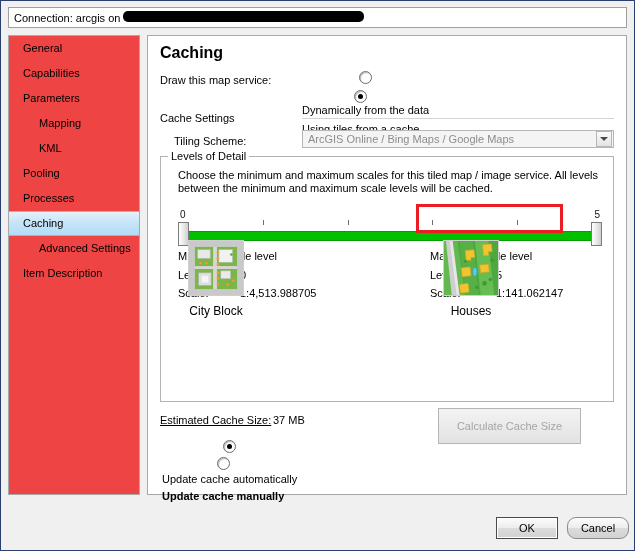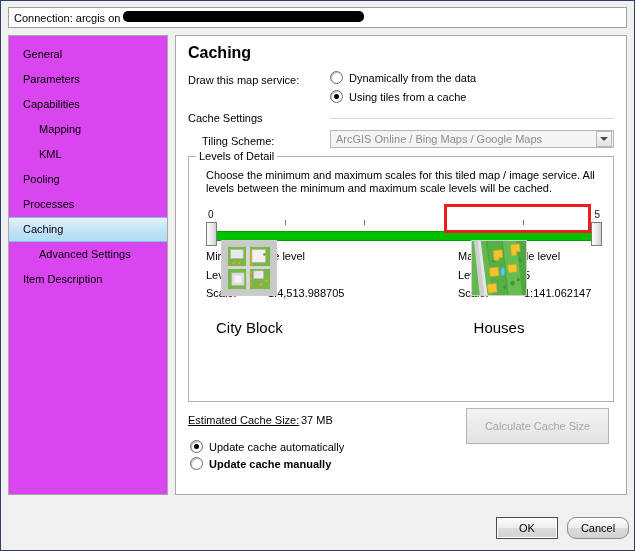--- a/index.html
+++ b/index.html
@@ -78,25 +78,24 @@
   #bodyarea {
     flex: 1 1 auto;
     display: flex;
     padding: 7px 7px 0 7px;
     gap: 7px;
     min-height: 0;
   }
 
   
   #sidebar {
-    width: 160px;
-    background: #d946ef;
+    width: 132px;
+    background: #ef4444;
     border: 1px solid #a8a8a8;
     box-sizing: border-box;
-    padding-top: 6px;
     flex: 0 0 auto;
     height: 460px;
   }
   .nav-item {
     height: 25px;
     line-height: 25px;
     padding-left: 14px;
     font-size: 11px;
     white-space: nowrap;
     box-sizing: border-box;
@@ -124,21 +123,21 @@
   .page-title {
     position: absolute;
     left: 12px; top: 8px;
     font-size: 16px;
     font-weight: bold;
   }
 
   .lbl { font-size: 11px; white-space: nowrap; }
 
   
-  .radio-row { display: flex; align-items: center; gap: 6px; }
+  .radio-row { display: flex; align-items: center; gap: 20px; flex-direction: column; }
   .radio {
     width: 11px; height: 11px; border-radius: 50%;
     background: #ffffff;
     border: 1px solid #6d6d6d;
     box-shadow: inset 1px 1px 1px rgba(0,0,0,.28);
     position: relative;
     flex: 0 0 auto;
   }
   .radio.checked::after {
     content: "";
@@ -260,21 +259,21 @@
   .thumb-wrap { position: absolute; text-align: center; }
   #thumb-cityblock { left: 40px; top: 204px; }
   #thumb-houses { left: 295px; top: 204px; }
   .thumb-img {
     width: 56px; height: 56px;
     border: 1px solid #cfcfcf;
     box-sizing: border-box;
     display: block;
     margin: 0 auto;
   }
-  .thumb-cap { margin-top: 23px; font-size: 15px; white-space: nowrap; }
+  .thumb-cap { margin-top: 8px; font-size: 12px; white-space: nowrap; }
 
   
   #est-row { position: absolute; left: 12px; top: 378px; display: flex; font-size: 11px; }
   #est-row .k { width: 113px; text-decoration: underline; }
   #calc-btn {
     position: absolute; left: 290px; top: 372px;
     width: 143px; height: 36px;
     background: linear-gradient(to bottom,#f3f3f3,#e2e2e2);
     border: 1px solid #b5b5b5;
     box-sizing: border-box;
@@ -313,22 +312,22 @@
 
   <div id="connbar">
     <span class="conn-label">Connection: arcgis on</span>
     <span class="redaction"></span>
   </div>
 
   <div id="bodyarea">
 
     <div id="sidebar">
       <div class="nav-item">General</div>
+      <div class="nav-item">Capabilities</div>
       <div class="nav-item">Parameters</div>
-      <div class="nav-item">Capabilities</div>
       <div class="nav-item indent">Mapping</div>
       <div class="nav-item indent">KML</div>
       <div class="nav-item">Pooling</div>
       <div class="nav-item">Processes</div>
       <div class="nav-item selected">Caching</div>
       <div class="nav-item indent">Advanced Settings</div>
       <div class="nav-item">Item Description</div>
     </div>
 
     <div id="content">

